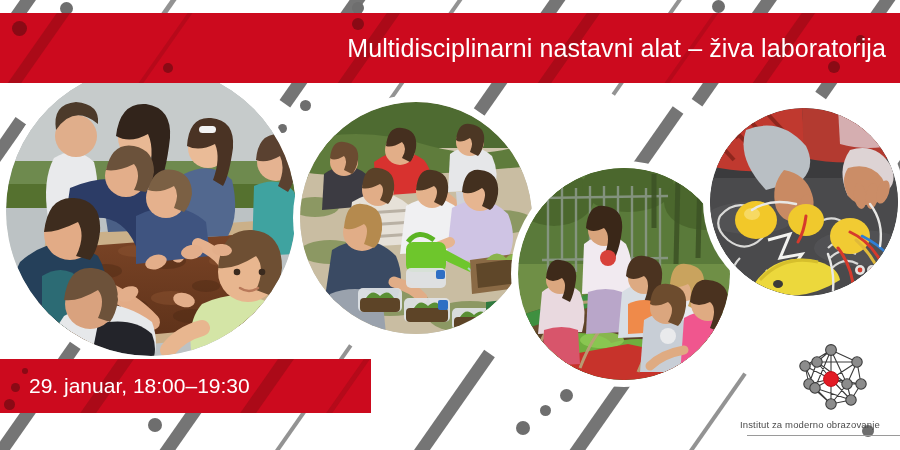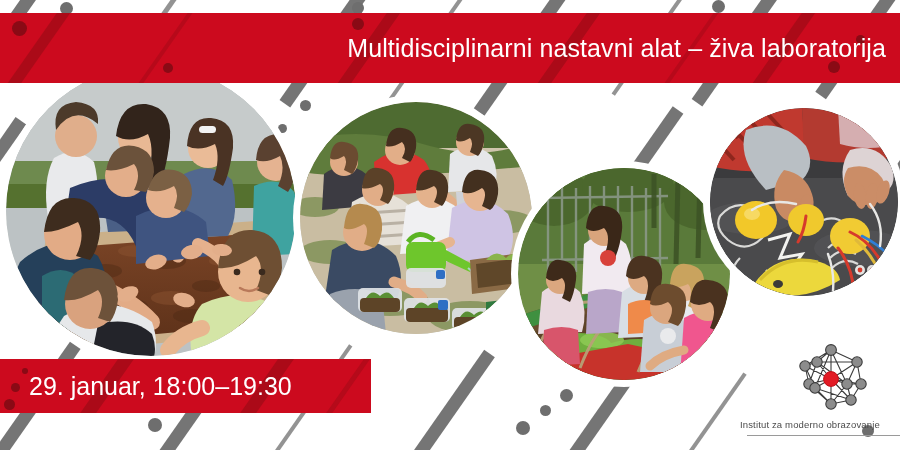--- a/index.html
+++ b/index.html
@@ -64,21 +64,21 @@
     overflow:hidden;
     z-index:7;
   }
   #date-badge .stripe{background:#a50a18;opacity:.85;}
   #date-badge .dot{background:#8a0a15;}
   #date-text{
     position:absolute;
     left:29px;top:50%;
     transform:translateY(-50%);
     color:#ffffff;
-    font-size:25px;
+    font-size:21px;
     white-space:nowrap;
     z-index:3;
   }
 
   
   .photo{
     position:absolute;
     border-radius:50%;
     overflow:hidden;
     box-shadow:0 0 0 7px #ffffff;

